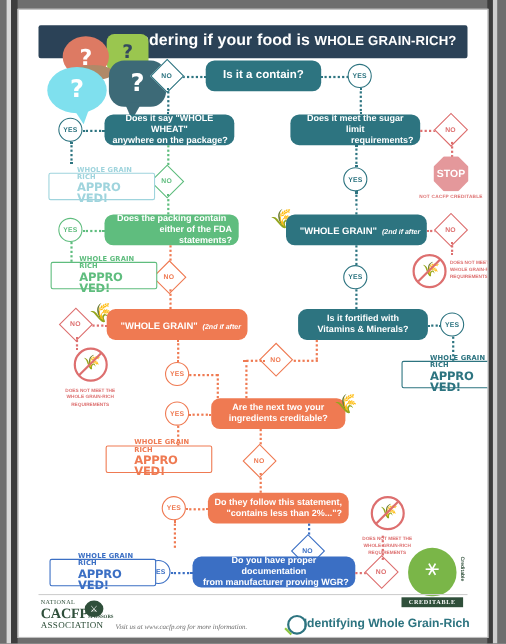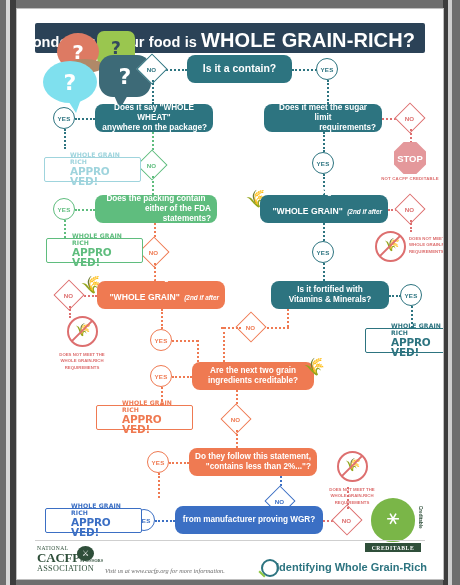--- a/index.html
+++ b/index.html
@@ -19,21 +19,21 @@
   .right-edge:after{content:"";position:absolute;right:12px;top:0;width:5px;height:585px;background:#3d3d3d;}
 
   .page{position:absolute;left:16px;top:8px;width:426px;height:570px;background:#ffffff;
         border:1px solid #bfbfbf;overflow:hidden;}
 
   
   .header{position:absolute;left:18px;top:14px;width:390px;height:30px;
           background:#2b4257;border-radius:2px;}
   .header-title{position:absolute;right:10px;top:6px;color:#ffffff;
           font-size:14.5px;font-weight:bold;letter-spacing:.1px;white-space:nowrap;}
-  .header-title .big{font-size:20px;}
+  .header-title .big{font-size:12px;}
 
   
   .bubbles{position:absolute;left:22px;top:22px;width:130px;height:90px;}
   .bub{position:absolute;border-radius:50%;}
   .bub span{position:absolute;left:0;right:0;top:50%;transform:translateY(-50%);
     text-align:center;color:#fff;font-weight:bold;font-family:"DejaVu Sans",sans-serif;}
   .b-coral{left:18px;top:2px;width:42px;height:37px;background:#dd7a63;}
   .b-coral span{font-size:20px;}
   .b-green{left:58px;top:0px;width:38px;height:34px;background:#9ac64f;border-radius:7px;}
   .b-green span{font-size:17px;color:#34495e;}
@@ -339,21 +339,21 @@
       <div class="seal">
           <span>WGR</span>
         </div>
       <div class="txt">
         <span class="t1">WHOLE GRAIN RICH</span>
         <span class="t2">APPRO VED!</span>
       </div>
     </div>
 
     <div class="box orange md" style="left:175px;top:353px;width:122px;height:28px;">
-      <span><span>Are the next two grain</span><span class="l2">ingredients creditable?</span></span>
+      <span><span>Are the next two your</span><span class="l2">ingredients creditable?</span></span>
     </div>
     <div class="wheatdec" style="left:288px;top:350px;">🌾</div>
     <div class="dh c-orange" style="left:155px;top:367px;width:20px;"></div>
     <div class="yes c-orange" style="left:133px;top:356px;">
         <span>YES</span>
       </div>
     <div class="dv c-orange" style="left:144px;top:378px;height:18px;"></div>
     <div class="dv c-orange" style="left:219px;top:381px;height:18px;"></div>
     <div class="noc c-orange" style="left:208px;top:399px;">
         <i>NO</i>
@@ -378,21 +378,21 @@
         <span>YES</span>
       </div>
     <div class="dv c-orange" style="left:141px;top:464px;height:25px;"></div>
     <div class="dv c-blue" style="left:263px;top:467px;height:14px;"></div>
     <div class="noc c-blue" style="left:252px;top:481px;">
         <i>NO</i>
       </div>
     <div class="dv c-blue" style="left:263px;top:503px;height:10px;"></div>
 
     <div class="box blue md" style="left:158px;top:497px;width:148px;height:28px;">
-      <span><span class="l2">from manufacturer proving WGR?</span></span>
+      <span><span>Do you have proper documentation</span><span class="l2">from manufacturer proving WGR?</span></span>
     </div>
     <div class="dh c-blue" style="left:138px;top:511px;width:20px;"></div>
     <div class="yes c-blue" style="left:116px;top:500px;">
         <span>YES</span>
       </div>
     <div class="dh c-blue" style="left:100px;top:511px;width:16px;"></div>
     <div class="dh c-red" style="left:306px;top:511px;width:14px;"></div>
     <div class="noc c-red" style="left:319px;top:500px;">
         <i>NO</i>
       </div>

